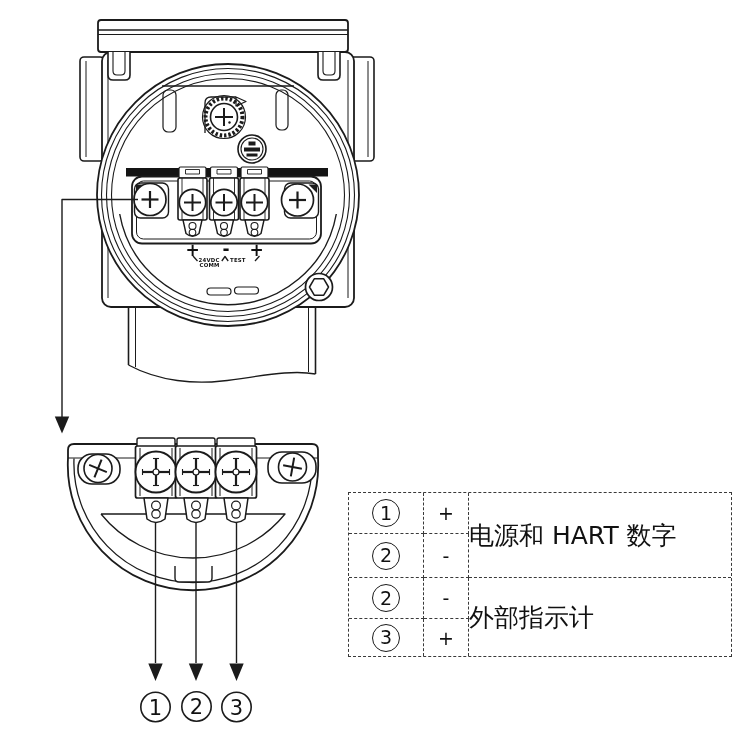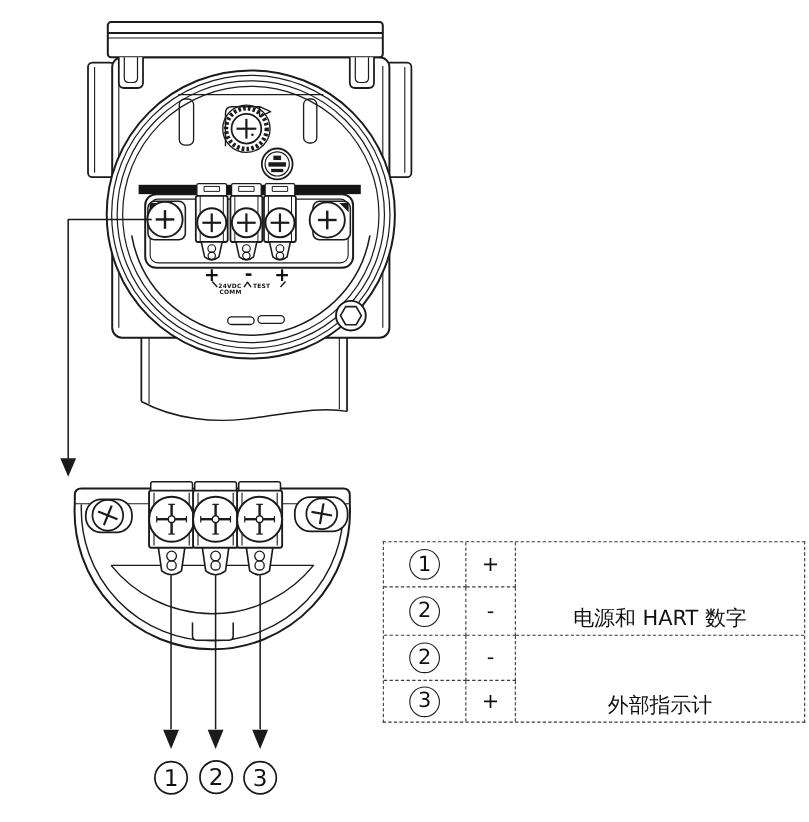--- a/index.html
+++ b/index.html
@@ -17,22 +17,22 @@
   .term-table {
     position:absolute; left:348px; top:492px; width:384px; height:165px;
     display:grid; grid-template-columns:75px 45px 1fr;
     grid-template-rows:41px 44px 41px 1fr;
     border:1px dashed #3a3a3a; box-sizing:border-box; color:#111;
   }
   .tc { display:flex; align-items:center; justify-content:center; box-sizing:border-box; }
   .br { border-right:1px dashed #3a3a3a; }
   .bb { border-bottom:1px dashed #3a3a3a; }
   .merged {
-    display:flex; flex-direction:column; align-items:center; justify-content:flex-end;
-    font-size:19px; line-height:29px; text-align:center;
+    display:flex; flex-direction:row; align-items:center; justify-content:space-between;
+    font-size:25px; line-height:29px; text-align:center;
   }
   .cnum {
     width:28px; height:28px; border:1.4px solid #1b1b1b; border-radius:50%;
     display:flex; align-items:center; justify-content:center;
     font-size:19px; box-sizing:border-box; padding-bottom:1px;
   }
   .sign { font-size:19px; }
 </style>
 </head>
 <body>

